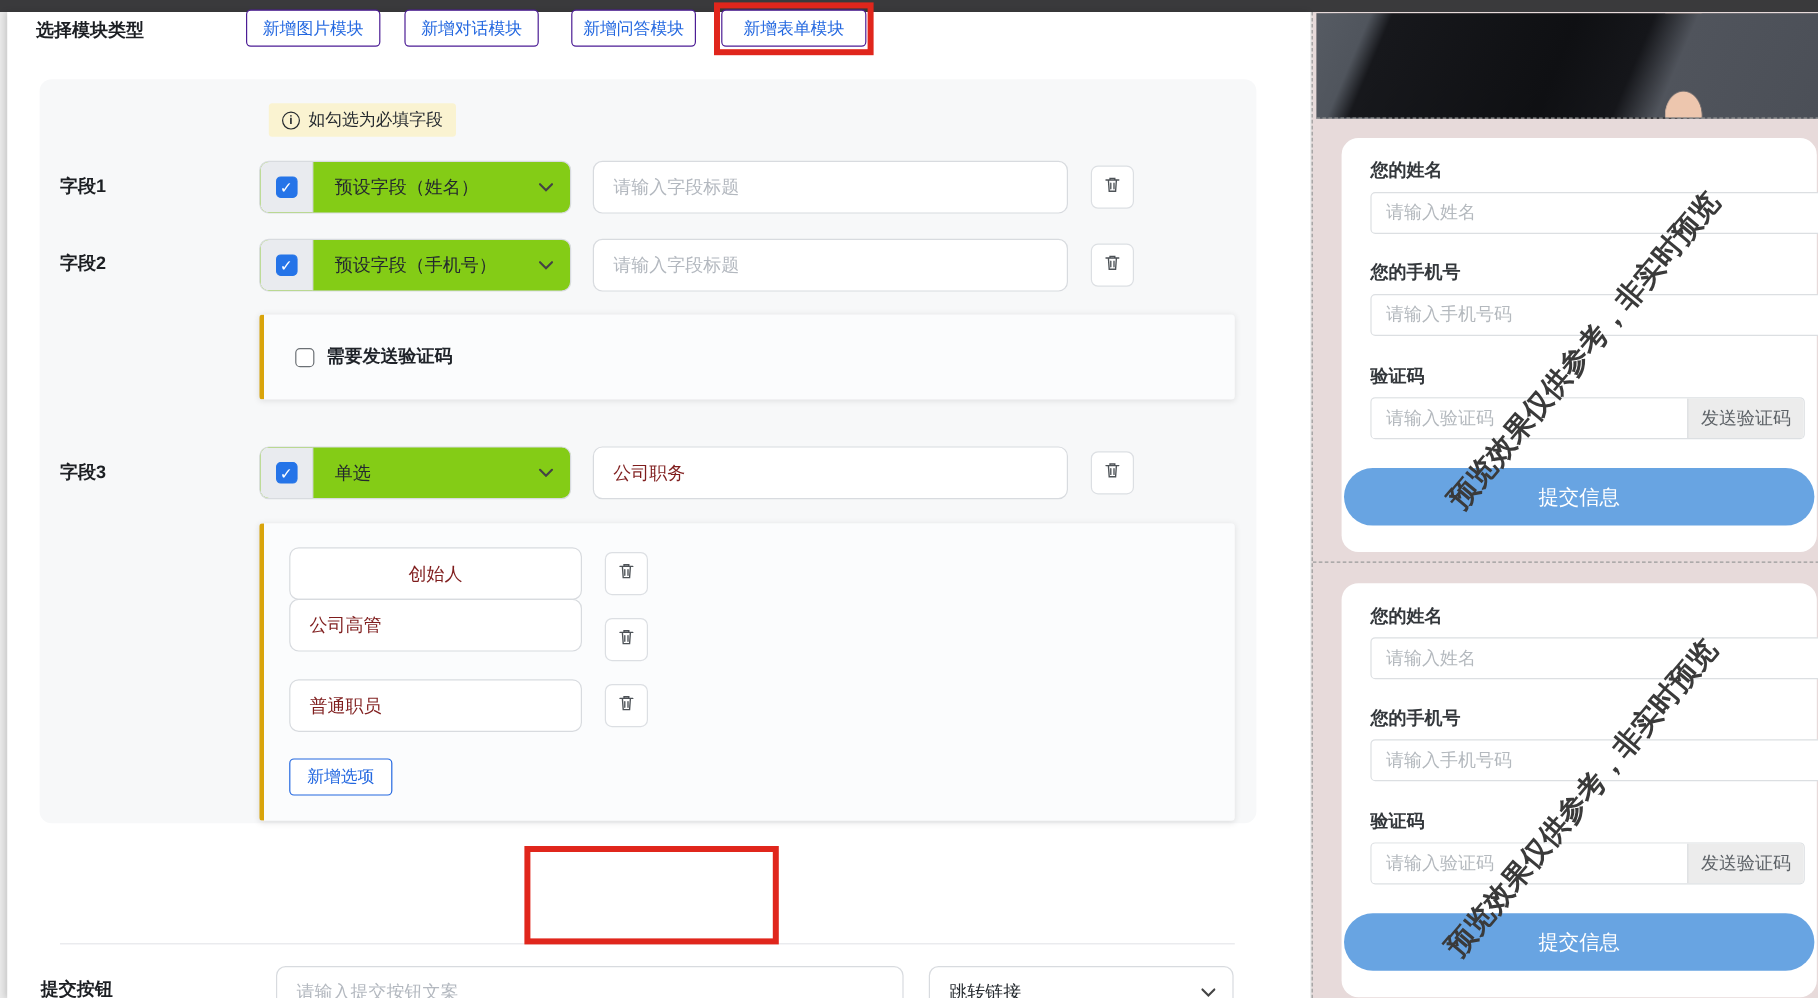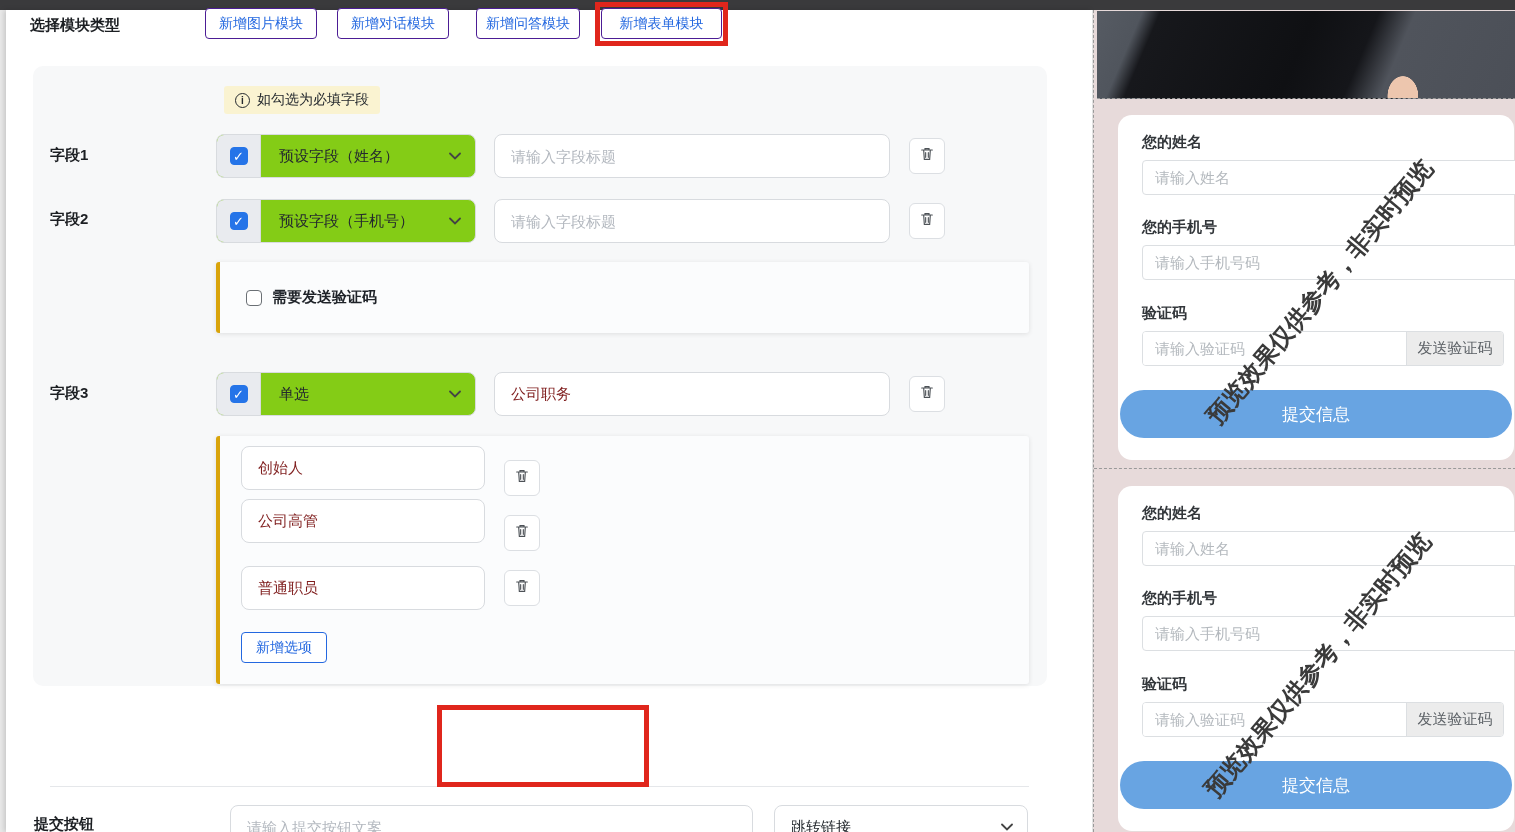--- a/index.html
+++ b/index.html
@@ -186,21 +186,21 @@
     <input class="abs txt-input" style="left: 488px; top: 362px; width: 396px;" value="公司职务">
     <div class="abs trash-btn" style="left:903px; top:366px;">
       <span>
         <svg viewBox="0 0 24 24">
             <path d="M4 6h16M9 6V4h6v2M7 6l1 14h8l1-14M10 10v7M14 10v7" fill="none" stroke="currentColor" stroke-width="1.7" stroke-linecap="round"></path>
           </svg>
       </span>
     </div>
 
     <div class="abs sub-panel" style="left:210px; top:426px; width:813px; height:248px;"></div>
-    <input class="abs txt-input" style="left: 235px; top: 436px; width: 244px;" value="创始人">
+    <input class="abs txt-input" style="left: 235px; top: 446px; width: 244px; text-align: center;" value="创始人">
     <div class="abs trash-btn" style="left:498px; top:450px;">
       <span>
         <svg viewBox="0 0 24 24">
             <path d="M4 6h16M9 6V4h6v2M7 6l1 14h8l1-14M10 10v7M14 10v7" fill="none" stroke="currentColor" stroke-width="1.7" stroke-linecap="round"></path>
           </svg>
       </span>
     </div>
     <input class="abs txt-input" style="left: 235px; top: 489px; width: 244px;" value="公司高管">
     <div class="abs trash-btn" style="left:498px; top:505px;">
       <span>

